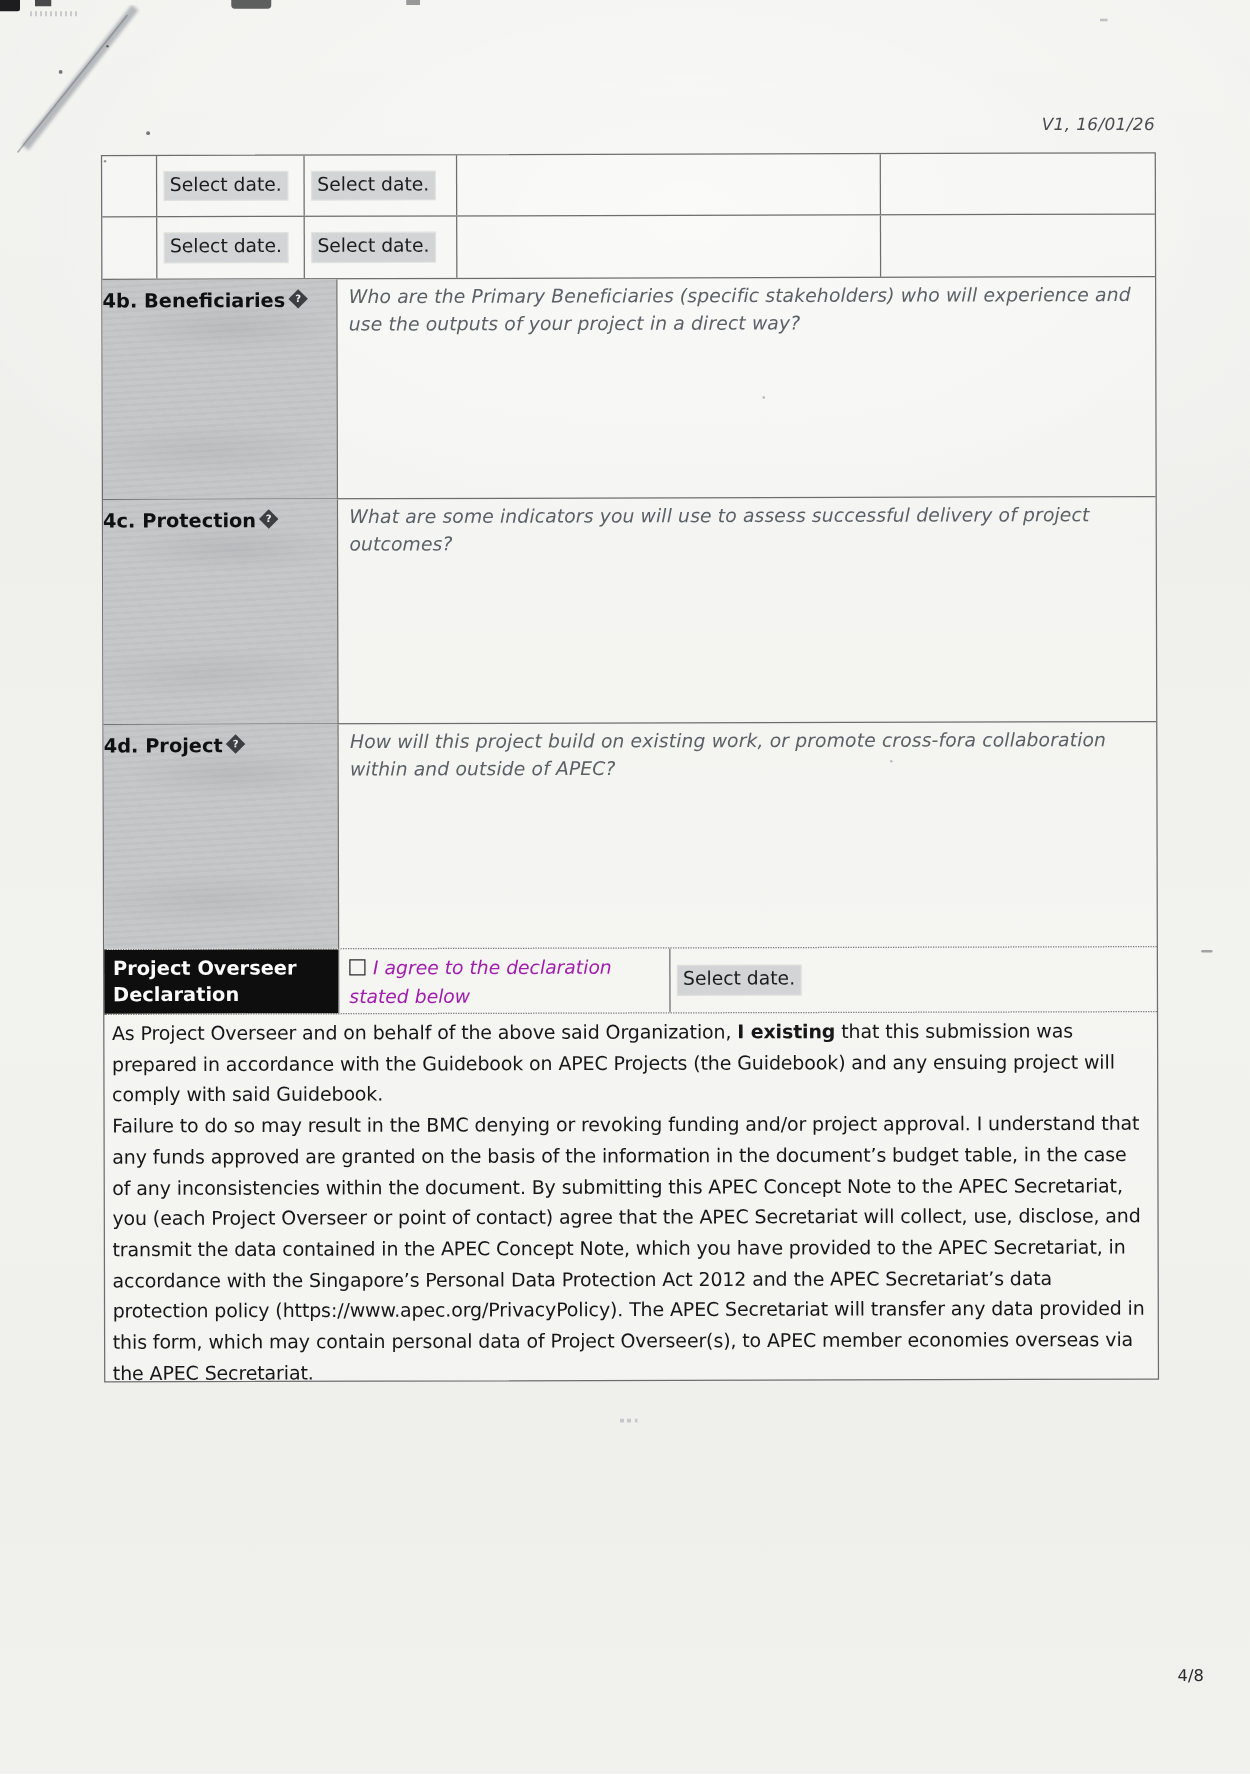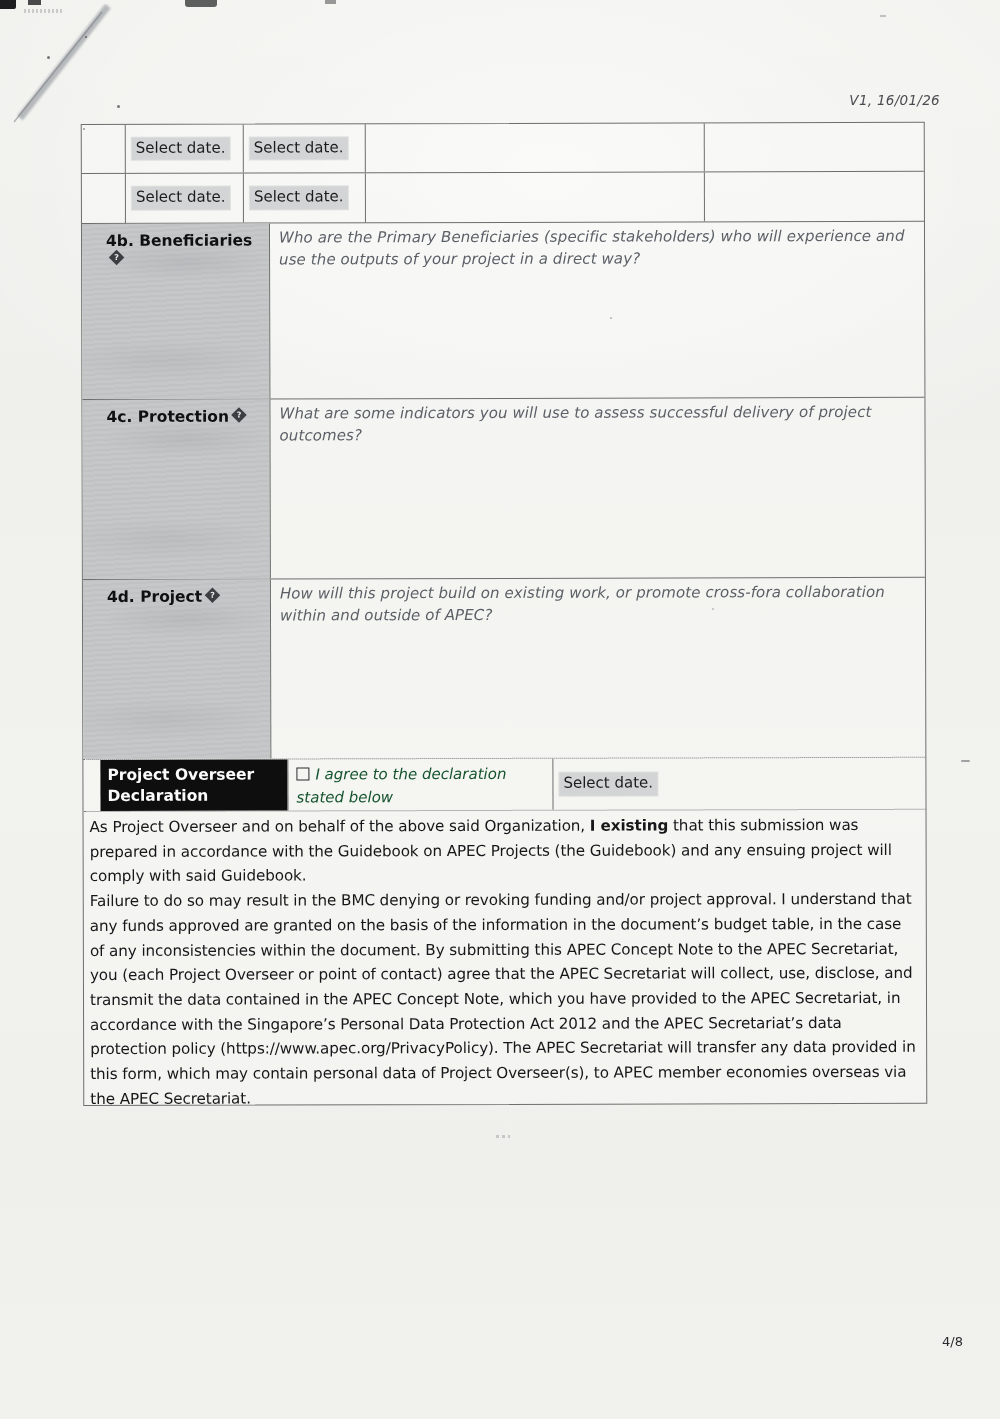--- a/index.html
+++ b/index.html
@@ -5,21 +5,21 @@
   html,body{margin:0;padding:0;}
   body{
     width:1000px;height:1419px;position:relative;overflow:hidden;
     background:
       radial-gradient(ellipse 900px 500px at 55% 12%, rgba(255,255,255,.5), rgba(255,255,255,0) 70%),
       linear-gradient(180deg,#f2f2ef 0%,#efefec 28%,#f2f2ee 55%,#eff0ec 82%,#f1f1ee 100%);
     font-family:"DejaVu Sans", sans-serif;
     color:#1a1a1a;
   }
   .version{
-    position:absolute;top:92px;right:60px;
+    position:absolute;top:92px;right:76px;
     font-style:italic;font-size:13.5px;color:#4b4b52;letter-spacing:.3px;
   }
   .pagenum{
     position:absolute;top:1334px;right:37px;
     font-size:13px;color:#2a2a2e;
   }
   .formtable{
     position:absolute;left:82px;top:124px;width:844px;height:982px;
     border:1px solid #6e6e6e;box-sizing:border-box;
     transform:rotate(-0.15deg);transform-origin:0 50%;
@@ -38,21 +38,21 @@
   .dc4{width:339px;}
   .dc5{width:220px;}
   .datefield{
     display:inline-block;background:#d3d4d5;color:#1c1c1c;
     font-size:15px;padding:2px 4px 3px 4px;line-height:1.15;
     box-shadow:0 0 0 1px rgba(160,160,160,.25);
   }
 
   
   .secrow .labelcell{
-    width:187px;background:#c5c7c8;padding:8px 6px 6px 24px;
+    width:187px;background:#c5c7c8;padding:8px 6px 6px 0;
     font-weight:bold;font-size:15.5px;color:#101012;
   }
   .secrow .labelcell::after{
     content:"";position:absolute;inset:0;pointer-events:none;opacity:.5;
     background:
       repeating-linear-gradient(177deg, rgba(100,104,110,.10) 0 2px, rgba(0,0,0,0) 2px 5px),
       radial-gradient(ellipse 120px 26px at 55% 22%, rgba(70,74,82,.18), rgba(0,0,0,0) 70%),
       radial-gradient(ellipse 140px 30px at 45% 78%, rgba(70,74,82,.14), rgba(0,0,0,0) 70%);
   }
   .labeltext{position:relative;z-index:2;}
@@ -68,26 +68,26 @@
   }
   .secrow .promptcell{flex:1;padding:3px 9px;}
   .prompt{
     font-style:italic;color:#5b5f66;font-size:15px;line-height:22px;letter-spacing:.1px;
   }
 
   
   .declrow{border-top:1px dotted #767676;height:52px;}
   .blackcell{
     background:#0e0e0f;color:#fbfbfb;font-weight:bold;font-size:15.5px;line-height:1.3;
-    display:flex;align-items:center;padding:3px 7px;margin-left:17px;
+    display:flex;align-items:center;padding:3px 7px;
   }
   .bc1{width:187px;}
   .bc2{width:166px;}
   .agreecell{width:265px;padding:4px 8px 2px 8px;font-size:15px;}
-  .agreetext{font-style:italic;color:#14532d;line-height:23px;}
+  .agreetext{font-style:italic;color:#a21caf;line-height:23px;}
   .checkbox{
     display:inline-block;width:11px;height:11px;border:1.6px solid #2b2b2e;
     margin-right:6px;vertical-align:-1px;background:transparent;
   }
   .declcdate{flex:1;display:flex;align-items:center;padding:2px 6px;}
 
   
   .bodyrow{border-top:1px dotted #767676;height:296px;}
   .bodycell{flex:1;padding:3px 7px 0 6px;border-left:none;}
   .bodytext{font-size:15.2px;line-height:24.7px;color:#17171a;letter-spacing:-0.1px;}

